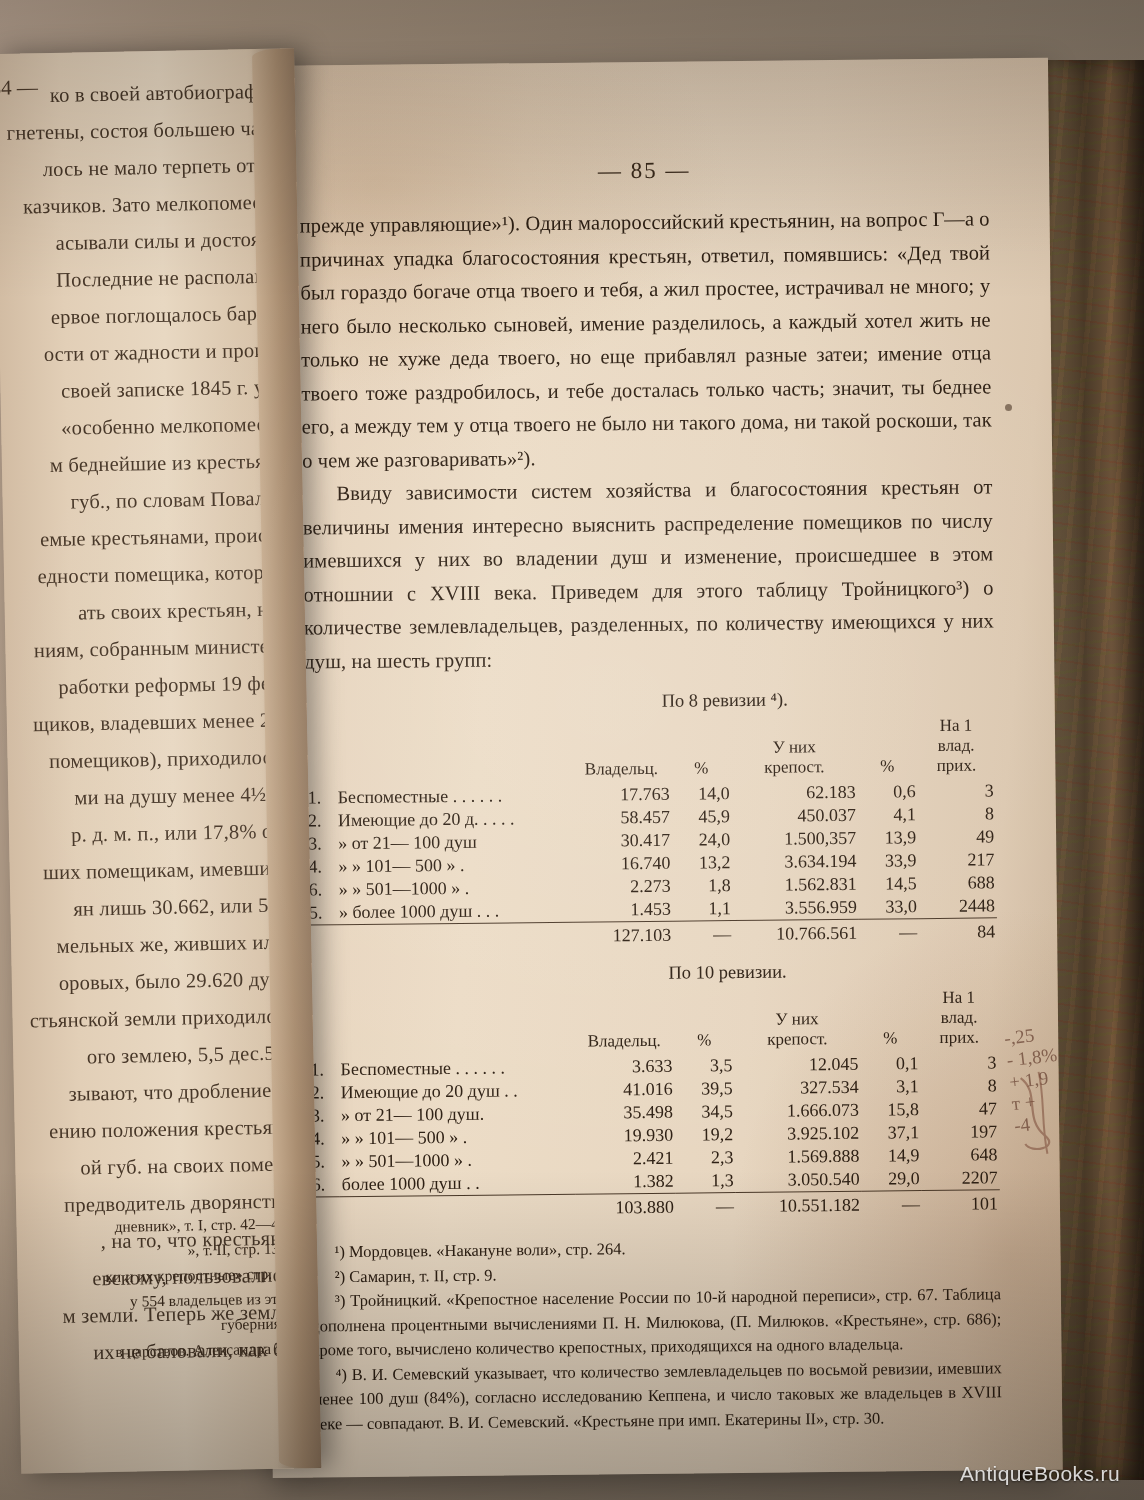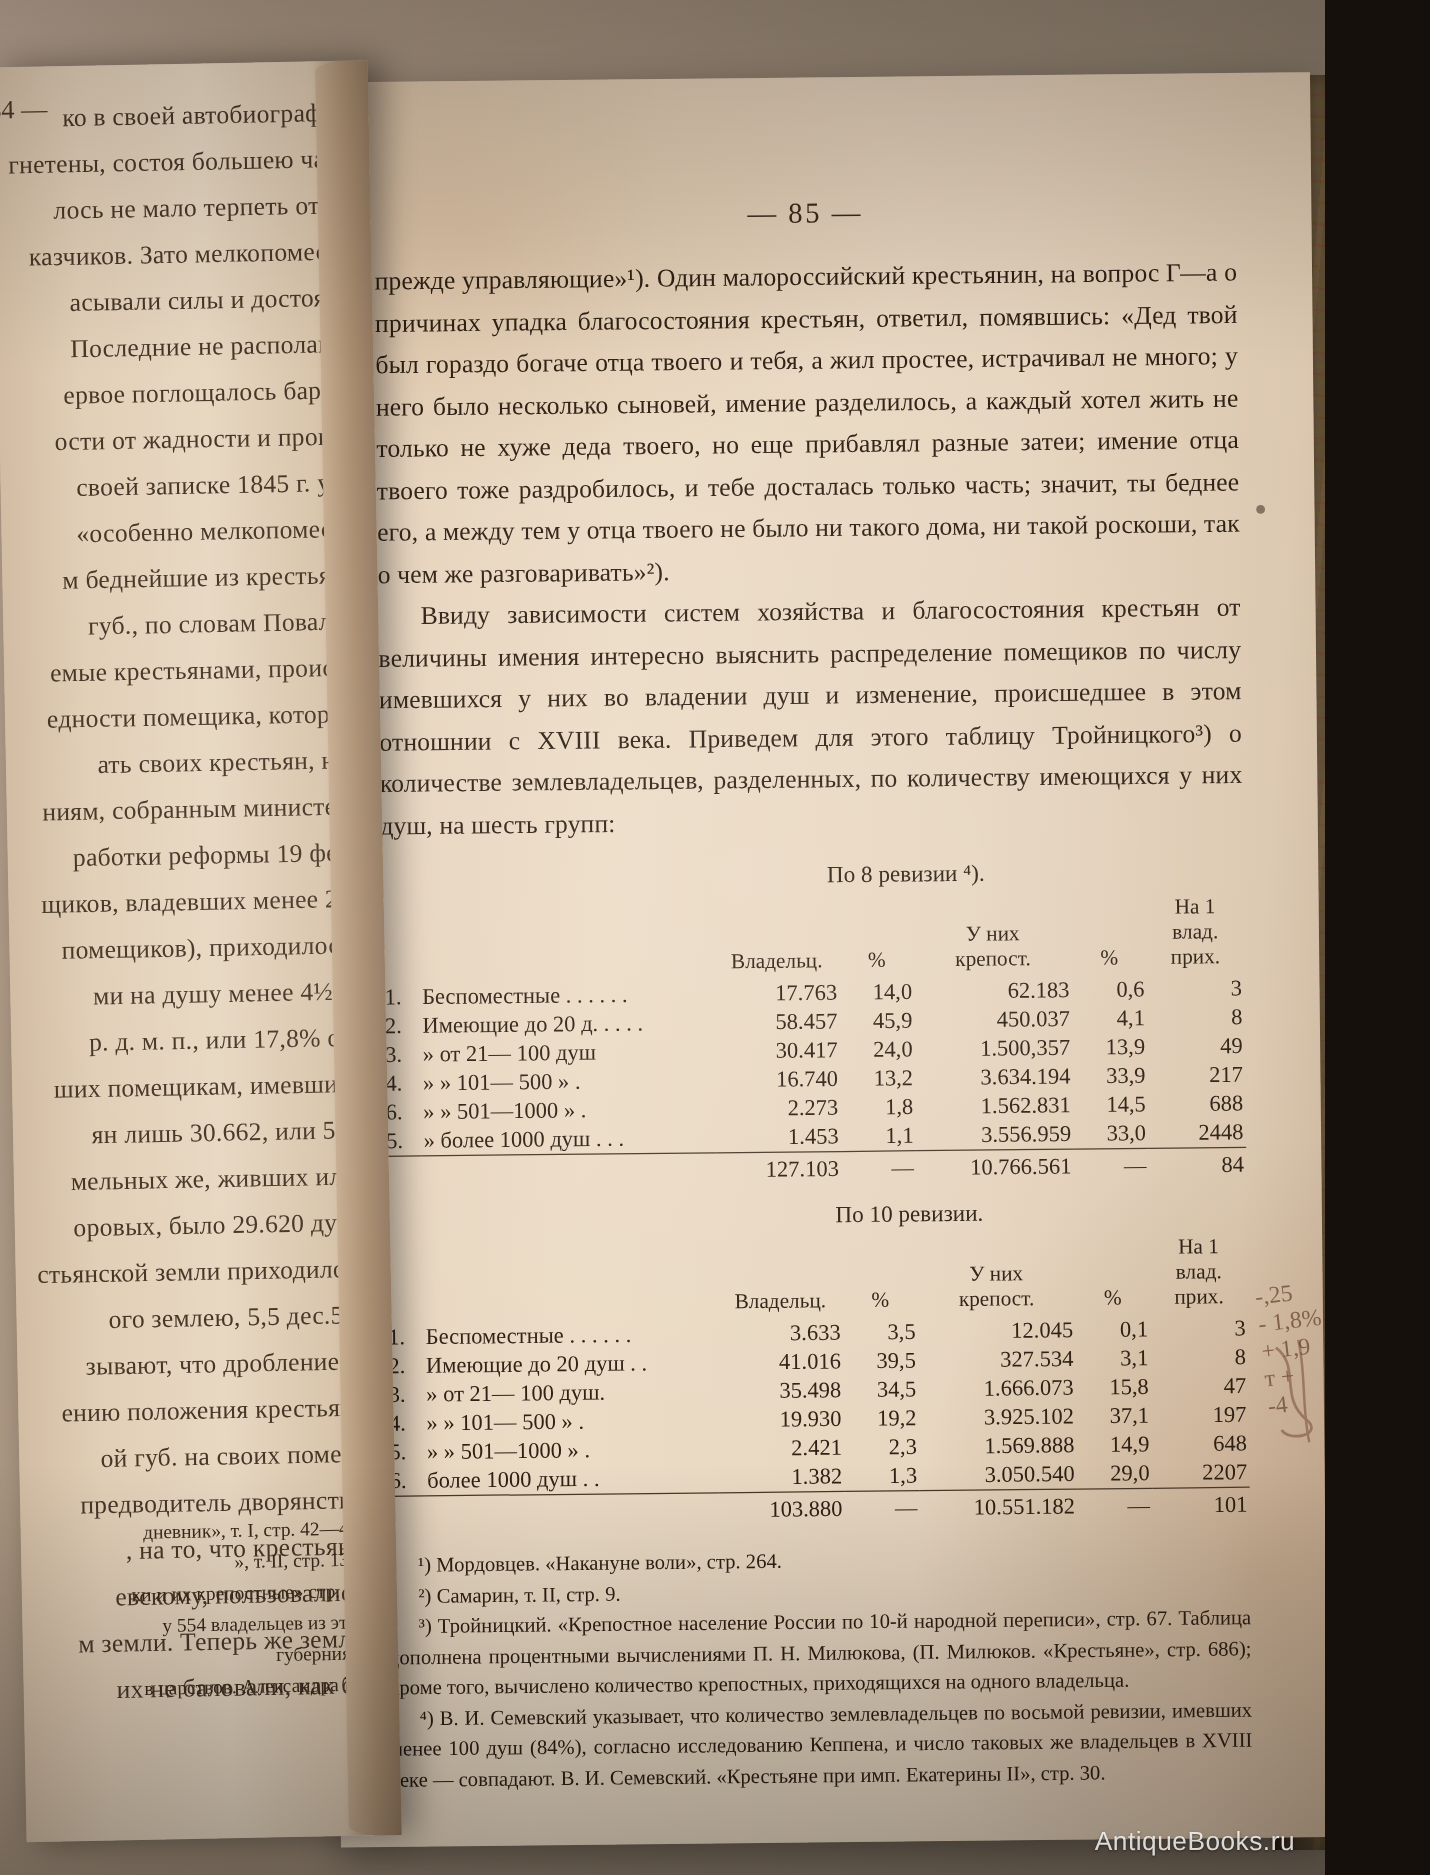--- a/index.html
+++ b/index.html
@@ -2,21 +2,21 @@
 <html><head>
 <meta charset="utf-8">
 <style>
   html, body {
     margin: 0;
     padding: 0;
     background: #15100c;
   }
   #page {
     position: relative;
-    width: 1060px;
+    width: 1144px;
     height: 1500px;
     overflow: hidden;
     background: #8c7a68;
     font-family: "Liberation Serif", serif;
   }
 
   
   .photo-bg {
     position: absolute;
     inset: 0;

